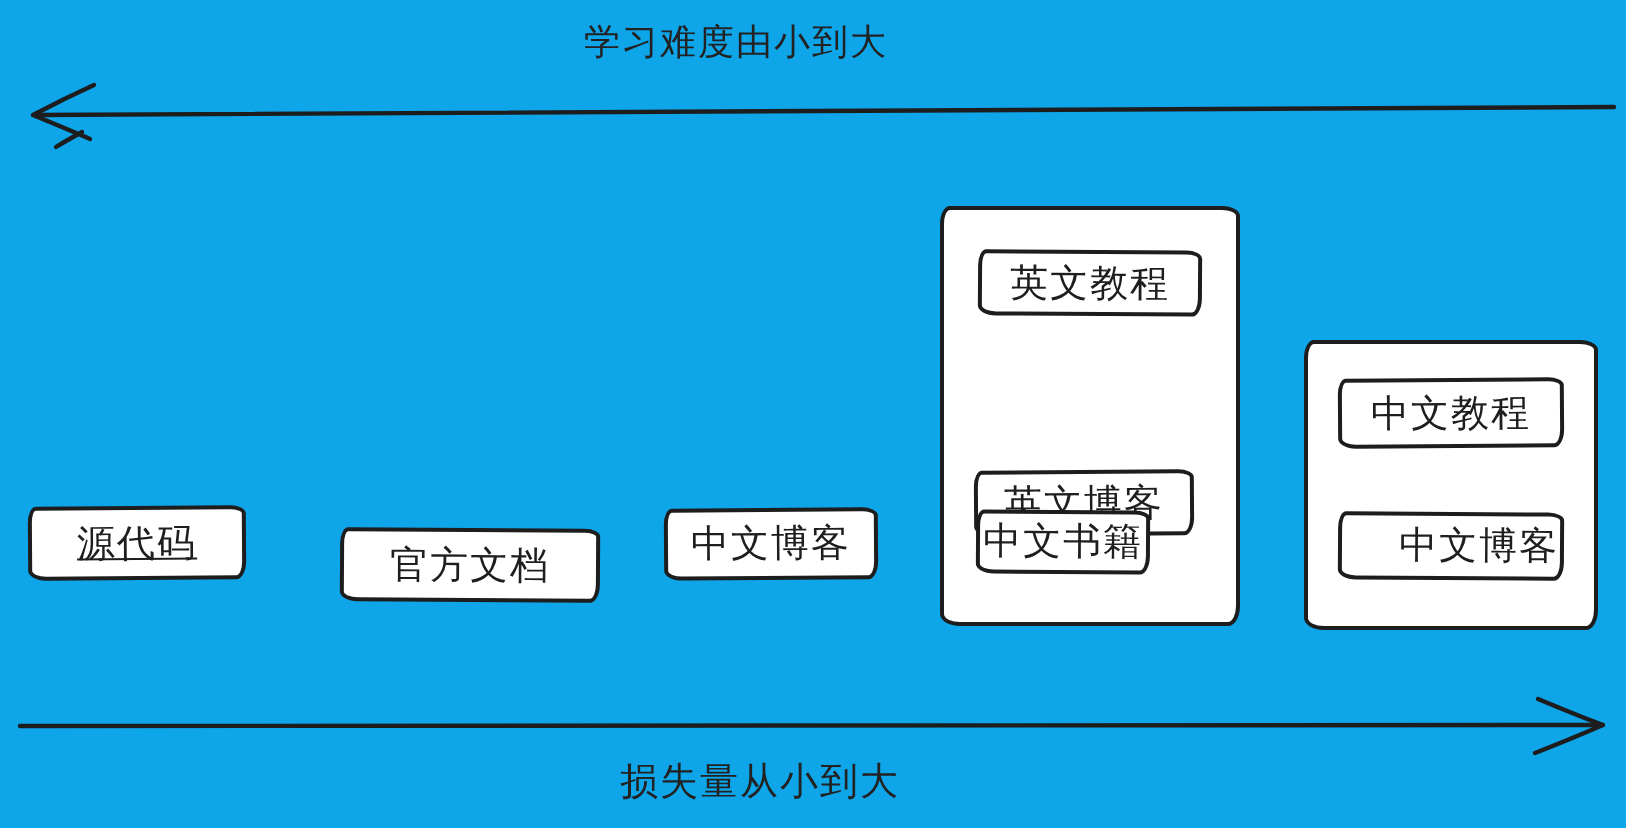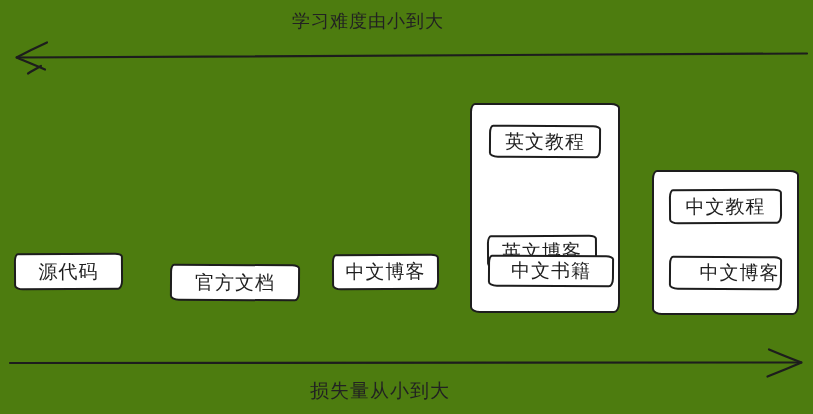--- a/index.html
+++ b/index.html
@@ -5,21 +5,21 @@
   * { margin: 0; padding: 0; box-sizing: border-box; }
   html, body { background: #ffffff; }
   body {
     font-family: "Liberation Sans", "DejaVu Sans", sans-serif;
     color: #1e1e1e;
   }
   .canvas {
     position: relative;
     width: 813px;
     height: 414px;
-    background: #4d7c0f;
+    background: #0ea5e9;
     overflow: hidden;
   }
   svg.arrows {
     position: absolute;
     left: 0; top: 0;
     width: 813px; height: 414px;
   }
   .axis-label {
     position: absolute;
     font-size: 18px;
@@ -44,29 +44,29 @@
   .group-box {
     position: absolute;
     border: 2px solid #1d1d1d;
     background: #ffffff;
     border-radius: 5px 9px 6px 10px / 9px 5px 10px 6px;
   }
   .r-neg { transform: rotate(-0.4deg); }
   .r-pos { transform: rotate(0.35deg); }
 
   
-  .box-source     { left: 14px;  top: 253px; width: 109px; height: 37px; }
+  .box-source     { left: 14px;  top: 253px; width: 109px; height: 37px; text-decoration: underline; }
   .box-docs       { left: 170px; top: 253px; width: 130px; height: 37px; margin-top: 11px; }
   .box-en-books   { left: 332px; top: 254px; width: 107px; height: 36px; }
 
   
   .group-1 { left: 470px; top: 103px; width: 150px; height: 210px; }
   .group-1 .item-0 { left: 17px; top: 20px;  width: 112px; height: 33px; }
   .group-1 .item-1 { left: 15px; top: 86px;  width: 110px; height: 33px; margin-top: 44px; }
-  .group-1 .item-2 { left: 16px; top: 150px; width: 126px; height: 32px; }
+  .group-1 .item-2 { left: 16px; top: 150px; width: 87px; height: 32px; }
 
   
   .group-2 { left: 652px; top: 170px; width: 147px; height: 145px; }
   .group-2 .item-0 { left: 15px; top: 17px; width: 113px; height: 35px; }
   .group-2 .item-1 { left: 15px; top: 84px; width: 113px; height: 34px; padding-left: 28px; }
 </style>
 </head>
 <body>
 
 <div class="canvas">

